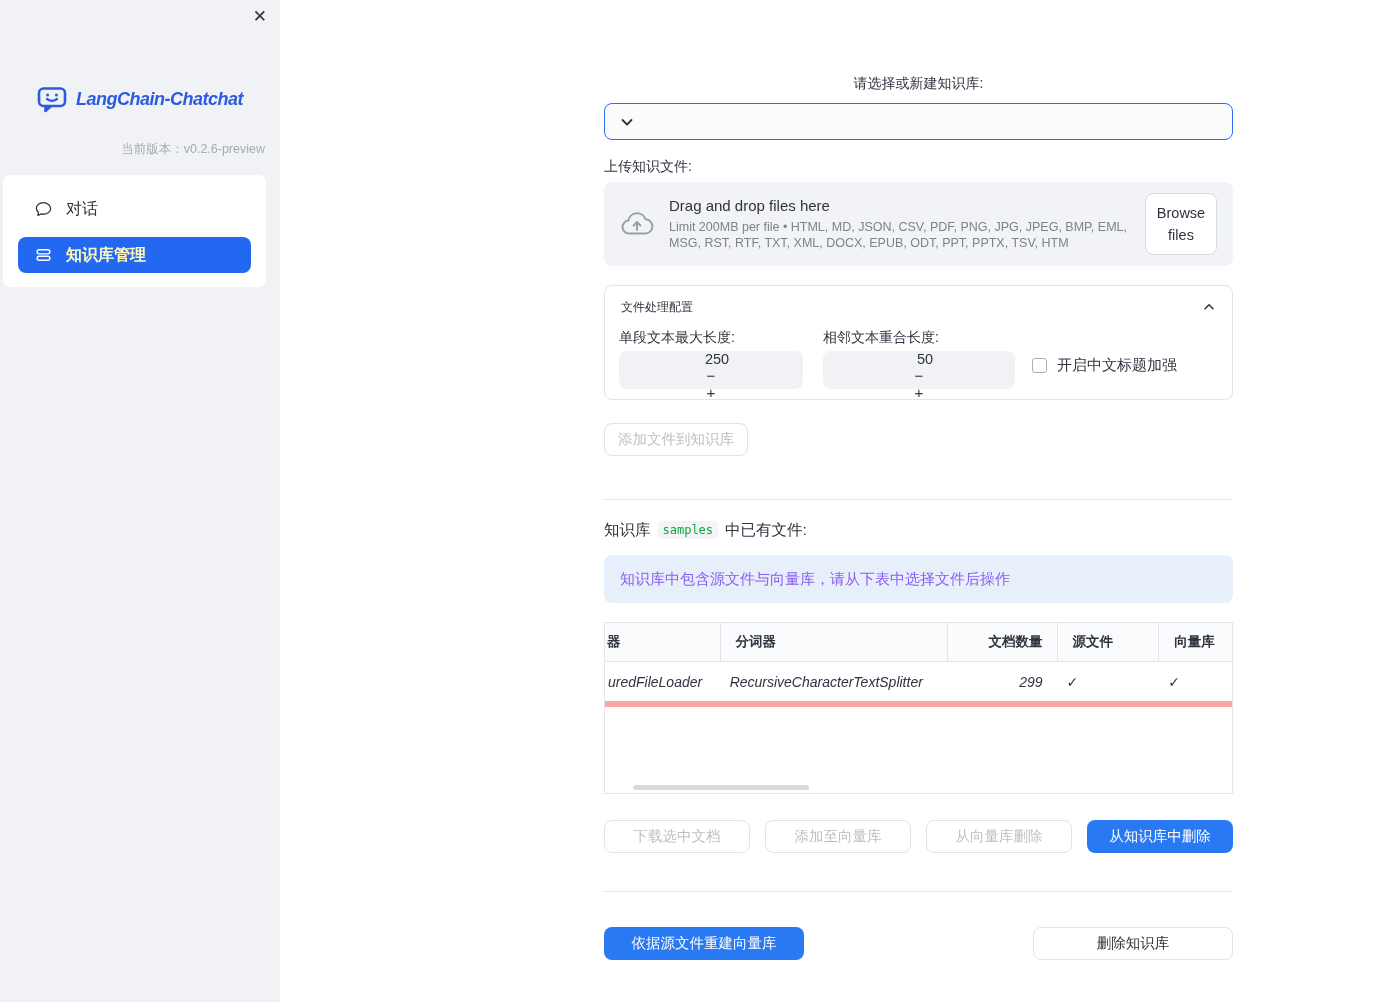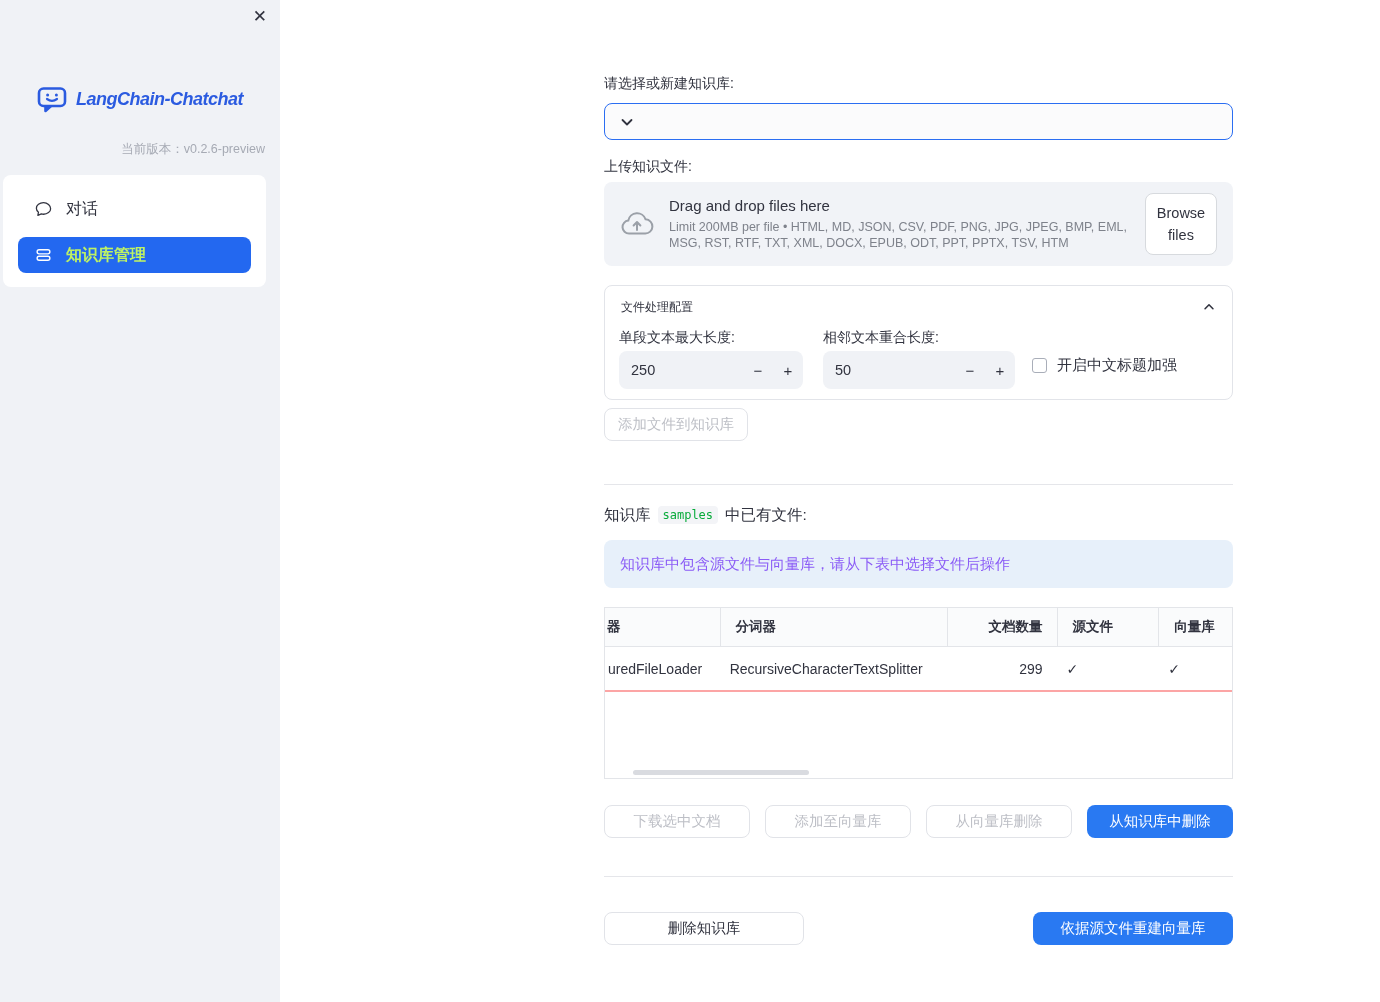--- a/index.html
+++ b/index.html
@@ -9,81 +9,81 @@
   
   .sidebar { position:absolute; left:0; top:0; width:280px; height:1002px; background:#f0f2f6; }
   .close-btn { position:absolute; top:5px; right:13px; font-size:17px; color:#31333f;
                cursor:pointer; line-height:24px; }
   .logo-row { margin-top:86px; display:flex; align-items:center; justify-content:center; gap:9px; }
   .logo-text { font-size:18px; font-weight:bold; font-style:italic; color:#2b5be0; letter-spacing:-0.5px; }
   .version { margin-top:28px; text-align:right; padding-right:15px; font-size:12.5px; color:#a6aab4; }
   .menu-card { margin:17px 14px 0 3px; background:#ffffff; border-radius:8px; padding:14px 15px; }
   .menu-item { height:40px; display:flex; align-items:center; gap:13px; padding:0 16px;
                font-size:16px; border-radius:8px; cursor:pointer;text-align:center; }
-  .menu-item.active { height:36px; margin-top:8px; background:#2368f0; color:#bef264; font-weight:bold; }
+  .menu-item.active { height:36px; margin-top:8px; background:#2368f0; color:#fef9c3; font-weight:bold; }
 
   
   .content { position:absolute; left:604px; top:0; width:629px; }
   .field-label { font-size:14px; color:#31333f; height:18px; }
-  .lbl-select { margin-top:75px; }
+  .lbl-select { margin-top:75px;text-align:center; }
   .selectbox { margin-top:10px; height:37px; background:#fbfbfc; border:1.5px solid #2b6ef2;
                border-radius:8px; display:flex; align-items:center; padding:0 14px; cursor:pointer; }
   .selectbox .value { font-size:14.5px; flex:1; }
   .lbl-upload { margin-top:18px; }
 
   .uploader { margin-top:6px; height:84px; background:#f1f3f7; border-radius:8px;
               display:flex; align-items:center; padding:0 16px; }
   .uploader .texts { margin-left:15px; width:460px; }
   .up-title { font-size:15px; color:#31333f; margin-bottom:5px; }
   .up-limit { font-size:12.5px; color:#7e828b; line-height:1.3; }
   .browse-btn { margin-left:auto; width:72px; padding:8px 10px; background:#ffffff;
                 border:1px solid #d7dade; border-radius:8px; font-size:14.5px; text-align:center;
                 color:#31333f; line-height:1.55; cursor:pointer; }
 
   .config { margin-top:19px; height:115px; border:1px solid #e2e4e9; border-radius:8px; position:relative; }
   .config-title { position:absolute; left:16px; top:13px; font-size:12px; }
   .config-chevron { position:absolute; right:16px; top:14px; }
   .cfg-lbl-a { position:absolute; left:14px; top:43px; font-size:14px; }
   .cfg-lbl-b { position:absolute; left:218px; top:43px; font-size:14px; }
   .num-input { position:absolute; top:65px; height:38px; background:#f0f2f6; border-radius:8px;
-               display:flex; align-items:center; }
+               display:flex; align-items:center;flex-direction:column; }
   .num-a { left:14px; width:184px; }
   .num-b { left:218px; width:192px; }
   .num-input .val { flex:1; padding-left:12px; font-size:14.5px; }
   .step-btn { width:30px; text-align:center; font-size:15px; color:#31333f; cursor:pointer; }
   .chk-row { position:absolute; left:427px; top:70px; display:flex; align-items:center; gap:10px; cursor:pointer; }
   .chk-box { width:15px; height:15px; border:1.5px solid #a9aeb9; border-radius:3px; background:#ffffff; }
   .chk-lbl { font-size:15px; }
 
   .btn { border-radius:8px; font-size:14.5px; cursor:pointer; display:inline-flex;
          align-items:center; justify-content:center;
          font-family:"Liberation Sans","DejaVu Sans",sans-serif; }
   .btn-disabled { background:#ffffff; border:1px solid #e1e3e8; color:#bdbfc6; }
   .btn-primary { background:#2979f2; border:none; color:#ffffff; }
   .btn-plain { background:#ffffff; border:1px solid #e1e3e8; color:#31333f; }
-  .add-btn { margin-top:8px; height:33px; padding:0 13px; }
+  .add-btn { margin-top:23px; height:33px; padding:0 13px; }
 
   hr.divider { border:none; border-top:1px solid #e5e6ea; }
   .div1 { margin-top:43px; }
   .div2 { margin-top:38px; }
 
   .files-heading { margin-top:19px; height:22px; font-size:15.5px; display:flex; align-items:center; }
   .kb-code { font-family:"DejaVu Sans Mono","Liberation Mono",monospace; font-size:12px;
              color:#09ab3b; background:#f3f4f7; border-radius:4px; padding:2px 5px; margin:0 7px; }
 
   .info-box { margin-top:14px; height:48px; background:#e7f0fa; border-radius:8px;
               display:flex; align-items:center; padding:0 16px; font-size:15px; color:#8b5cf6; }
 
   .dataframe { margin-top:19px; height:172px; border:1px solid #e3e5e9; position:relative;
                overflow:hidden; background:#ffffff; }
   .df-header { display:flex; height:39px; background:#fafbfc; border-bottom:1px solid #e3e5e9; }
   .df-header .hcell { display:flex; align-items:center; padding-left:10px; font-size:13.5px;
                       font-weight:bold; overflow:hidden; white-space:nowrap; }
   .df-header .hcell + .hcell { border-left:1px solid #e3e5e9;padding-left:15px; }
-  .df-row { display:flex; height:45px; border-bottom:2px solid #fca5a5; }
+  .df-row { display:flex; height:45px; border-bottom:6px solid #fca5a5;font-style:italic; }
   .df-row .cell { display:flex; align-items:center; padding-left:10px; font-size:14px;
                   overflow:hidden; white-space:nowrap; }
   .c1 { width:115px; } .c2 { width:228px; } .c3 { width:110px; justify-content:flex-end; padding-right:14px !important; }
   .c4 { width:102px; } .c5 { width:74px; }
   .clip-head { margin-left:-8px; }
   .clip-cell { margin-left:-7px; }
   .df-scroll { position:absolute; left:28px; bottom:3px; width:176px; height:5px;
                background:#d9dbe0; border-radius:3px; }
 
   .actions { margin-top:26px; display:flex; gap:15px; }
@@ -244,17 +244,17 @@
   <div class="actions">
     <button class="btn btn-disabled">下载选中文档</button>
     <button class="btn btn-disabled">添加至向量库</button>
     <button class="btn btn-disabled">从向量库删除</button>
     <button class="btn btn-primary">从知识库中删除</button>
   </div>
 
   <hr class="divider div2">
 
   <div class="bottom-row">
+    <button class="btn btn-primary">依据源文件重建向量库</button>
     <button class="btn btn-plain">删除知识库</button>
-    <button class="btn btn-primary">依据源文件重建向量库</button>
   </div>
 
 </div>
 
 </body></html>

